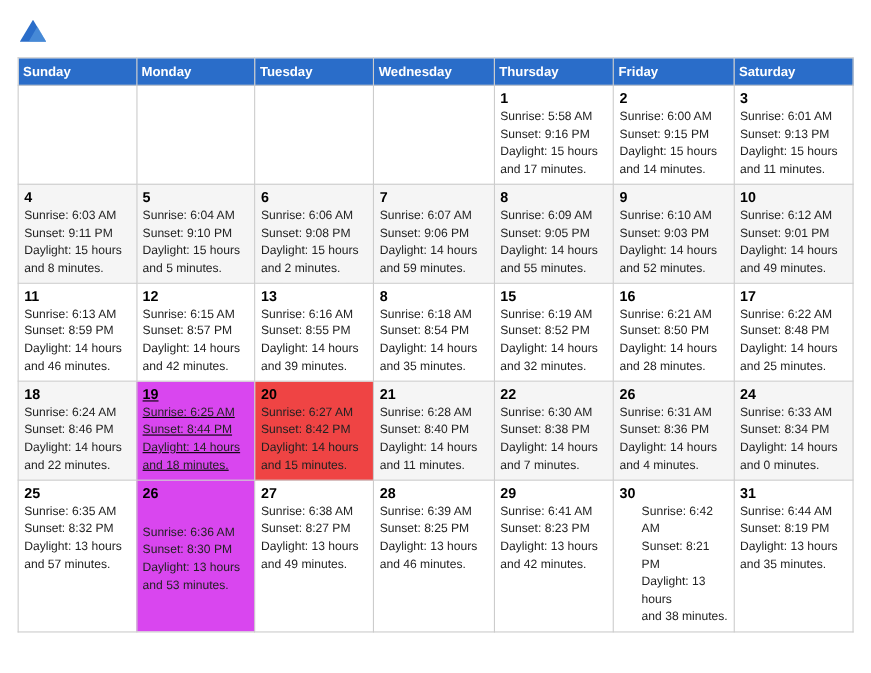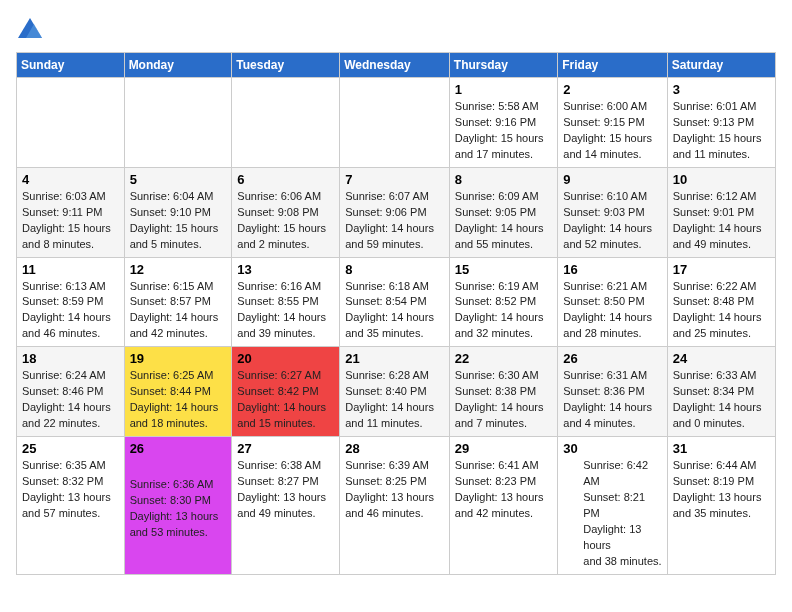--- a/index.html
+++ b/index.html
@@ -250,21 +250,21 @@
         </td>
       </tr>
       <tr>
         <td style="background: rgb(245, 245, 245);">
           <span class="day-num">18</span>
           <div class="day-info" style="white-space: pre-line;">Sunrise: 6:24 AM
 Sunset: 8:46 PM
 Daylight: 14 hours
 and 22 minutes.</div>
         </td>
-        <td style="background: #fde047;">
+        <td style="background: #d946ef; text-decoration: underline;">
           <span class="day-num">19</span>
           <div class="day-info" style="white-space: pre-line;">Sunrise: 6:25 AM
 Sunset: 8:44 PM
 Daylight: 14 hours
 and 18 minutes.</div>
         </td>
         <td style="background: #ef4444;">
           <span class="day-num">20</span>
           <div class="day-info" style="white-space: pre-line;">Sunrise: 6:27 AM
 Sunset: 8:42 PM

